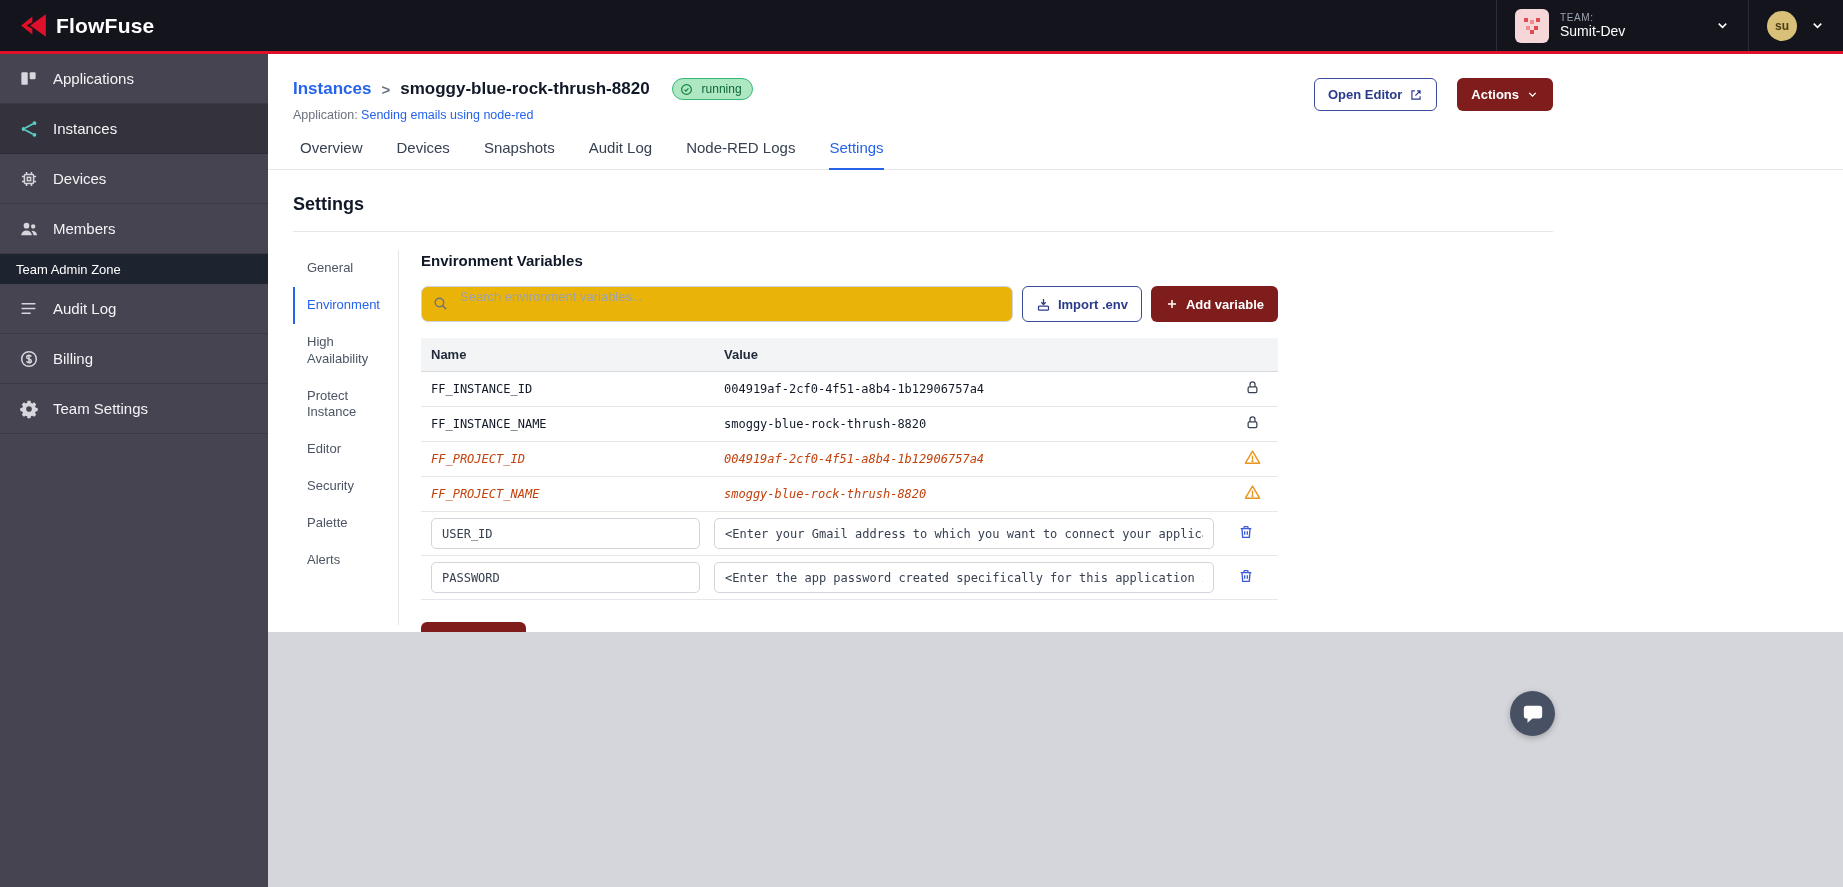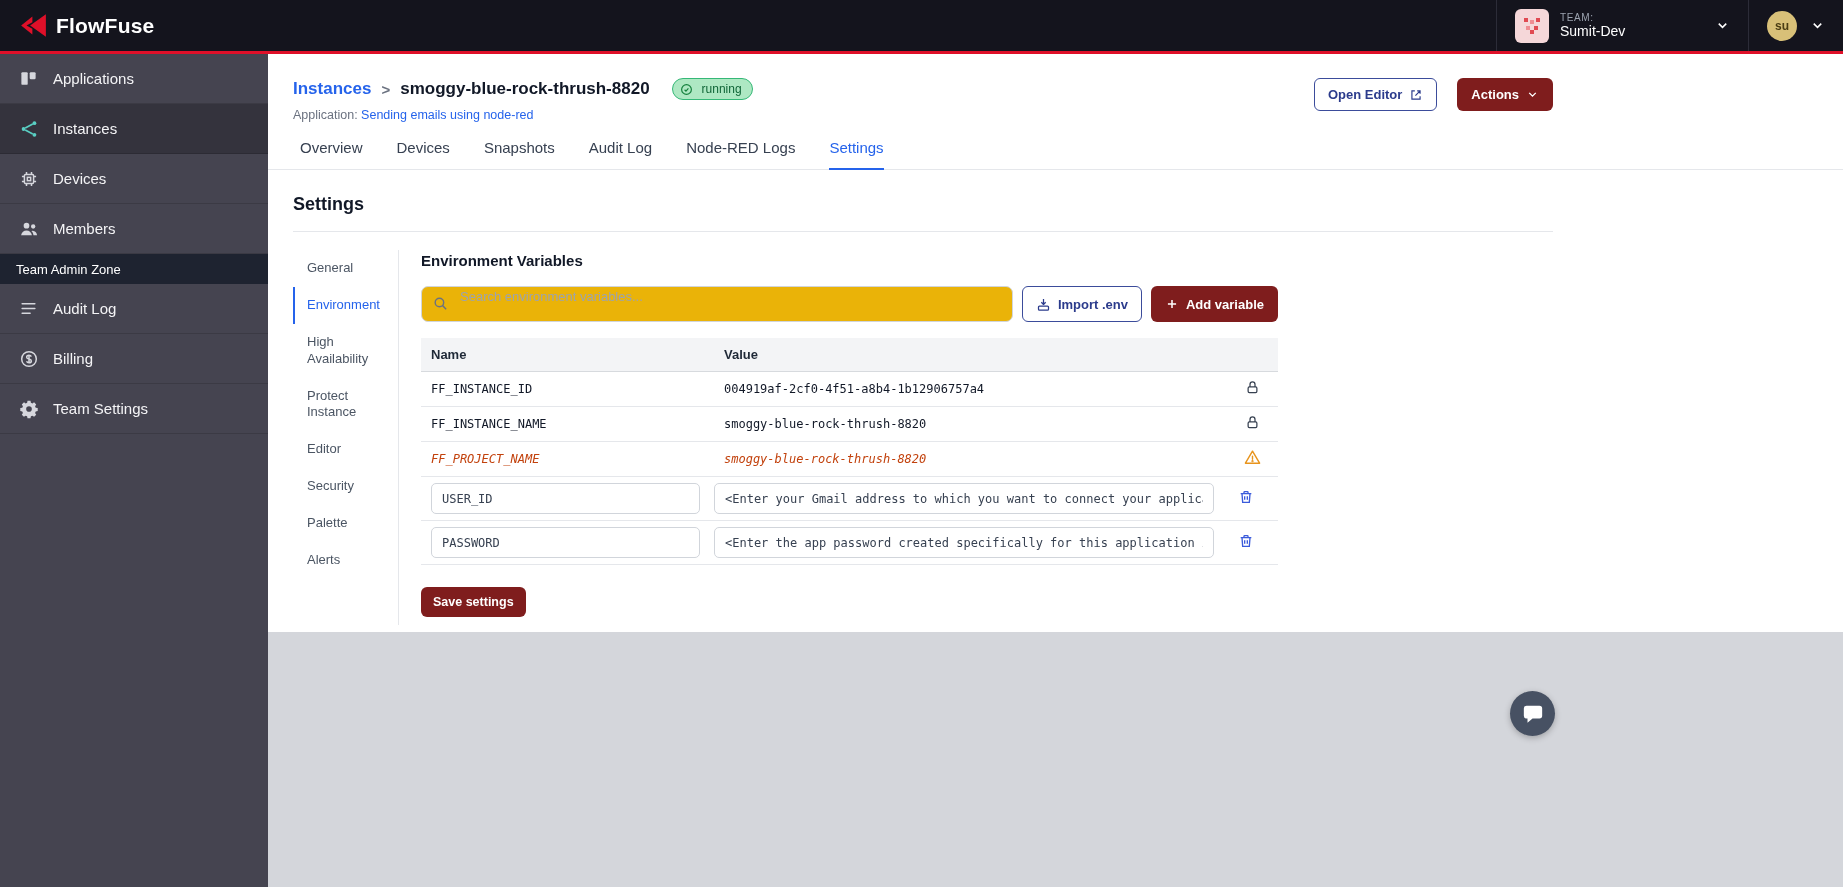--- a/index.html
+++ b/index.html
@@ -337,20 +337,31 @@
                   <td>FF_INSTANCE_NAME</td>
                   <td>smoggy-blue-rock-thrush-8820</td>
                   <td class="icon-cell"><span class="lock-ic">
                     <svg width="15" height="15" viewBox="0 0 24 24" fill="none" stroke="currentColor" stroke-width="2">
                           <rect x="5" y="11" width="14" height="9" rx="2"></rect>
                           <path d="M8 11V7a4 4 0 0 1 8 0v4"></path>
                         </svg>
                   </span></td>
                 </tr>
                 <tr class="dep">
+                  <td>FF_PROJECT_ID</td>
+                  <td>004919af-2cf0-4f51-a8b4-1b12906757a4</td>
+                  <td class="icon-cell"><span class="warn-ic">
+                    <svg width="17" height="17" viewBox="0 0 24 24" fill="none" stroke="currentColor" stroke-width="2" stroke-linejoin="round">
+                          <path d="M12 3 2 20h20L12 3z"></path>
+                          <path d="M12 10v4.5" stroke-linecap="round"></path>
+                          <circle cx="12" cy="17.2" r="0.6" fill="currentColor"></circle>
+                        </svg>
+                  </span></td>
+                </tr>
+                <tr class="dep">
                   <td>FF_PROJECT_NAME</td>
                   <td>smoggy-blue-rock-thrush-8820</td>
                   <td class="icon-cell"><span class="warn-ic">
                     <svg width="17" height="17" viewBox="0 0 24 24" fill="none" stroke="currentColor" stroke-width="2" stroke-linejoin="round">
                           <path d="M12 3 2 20h20L12 3z"></path>
                           <path d="M12 10v4.5" stroke-linecap="round"></path>
                           <circle cx="12" cy="17.2" r="0.6" fill="currentColor"></circle>
                         </svg>
                   </span></td>
                 </tr>

